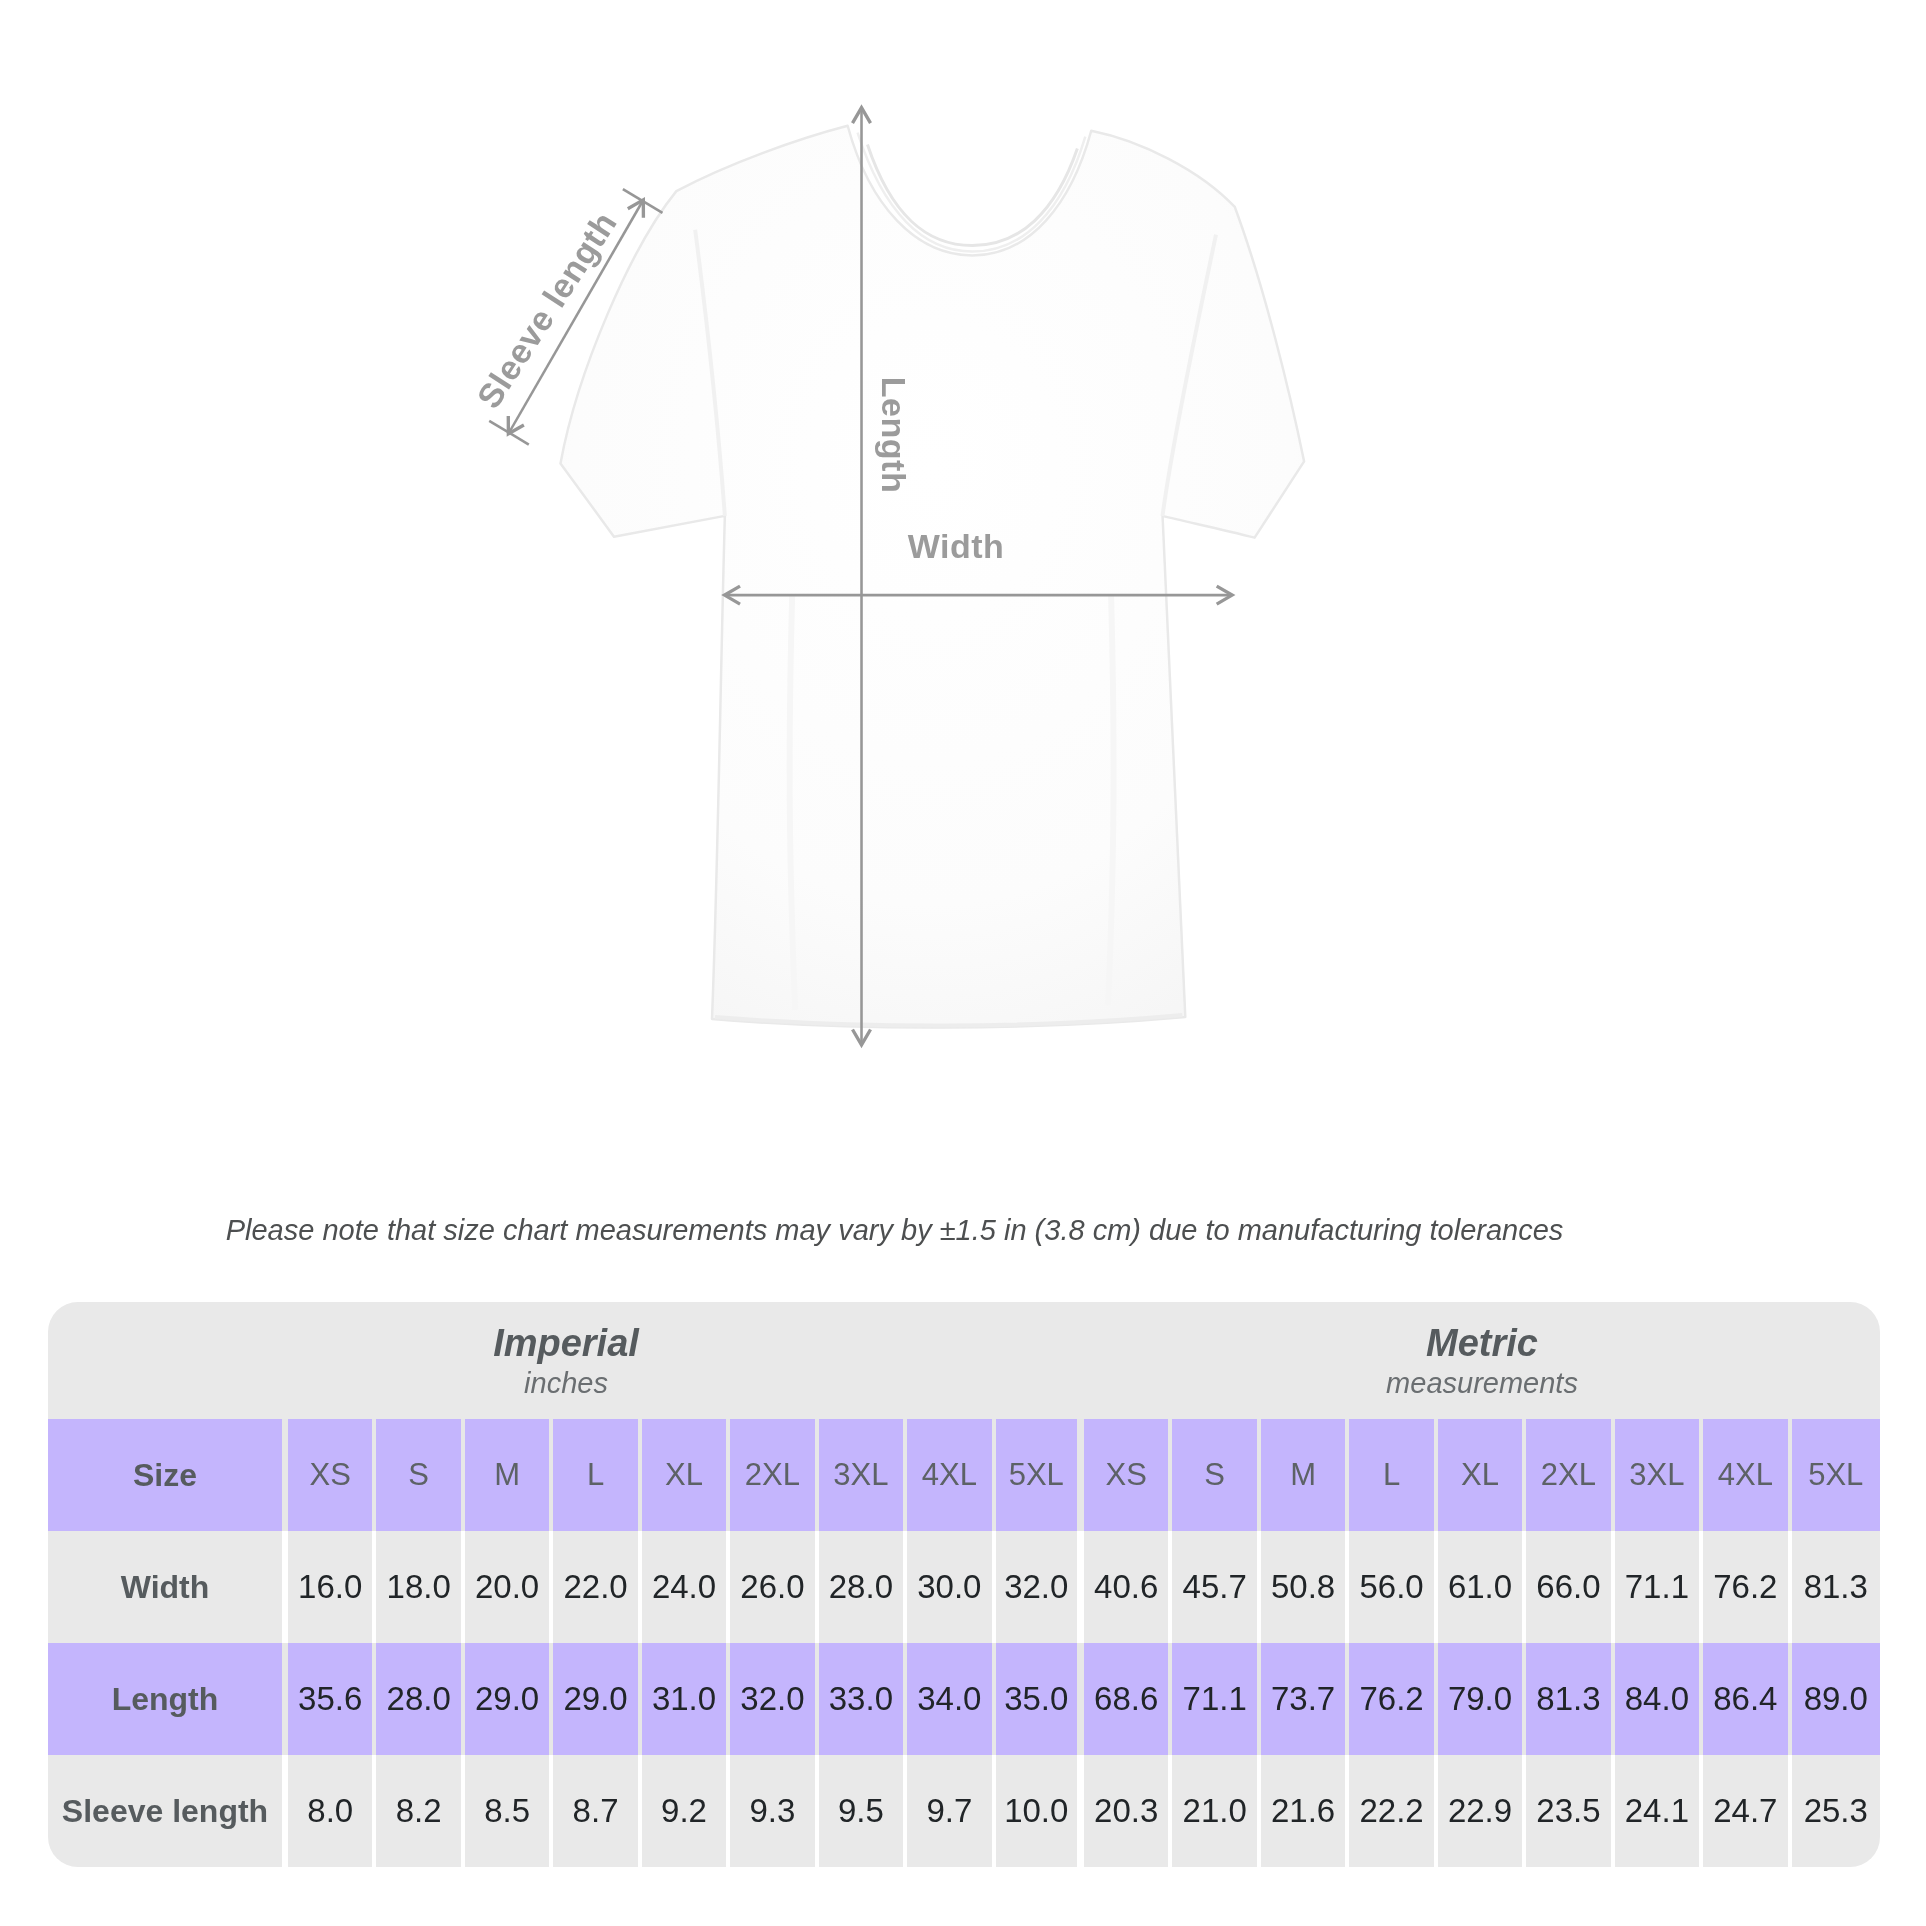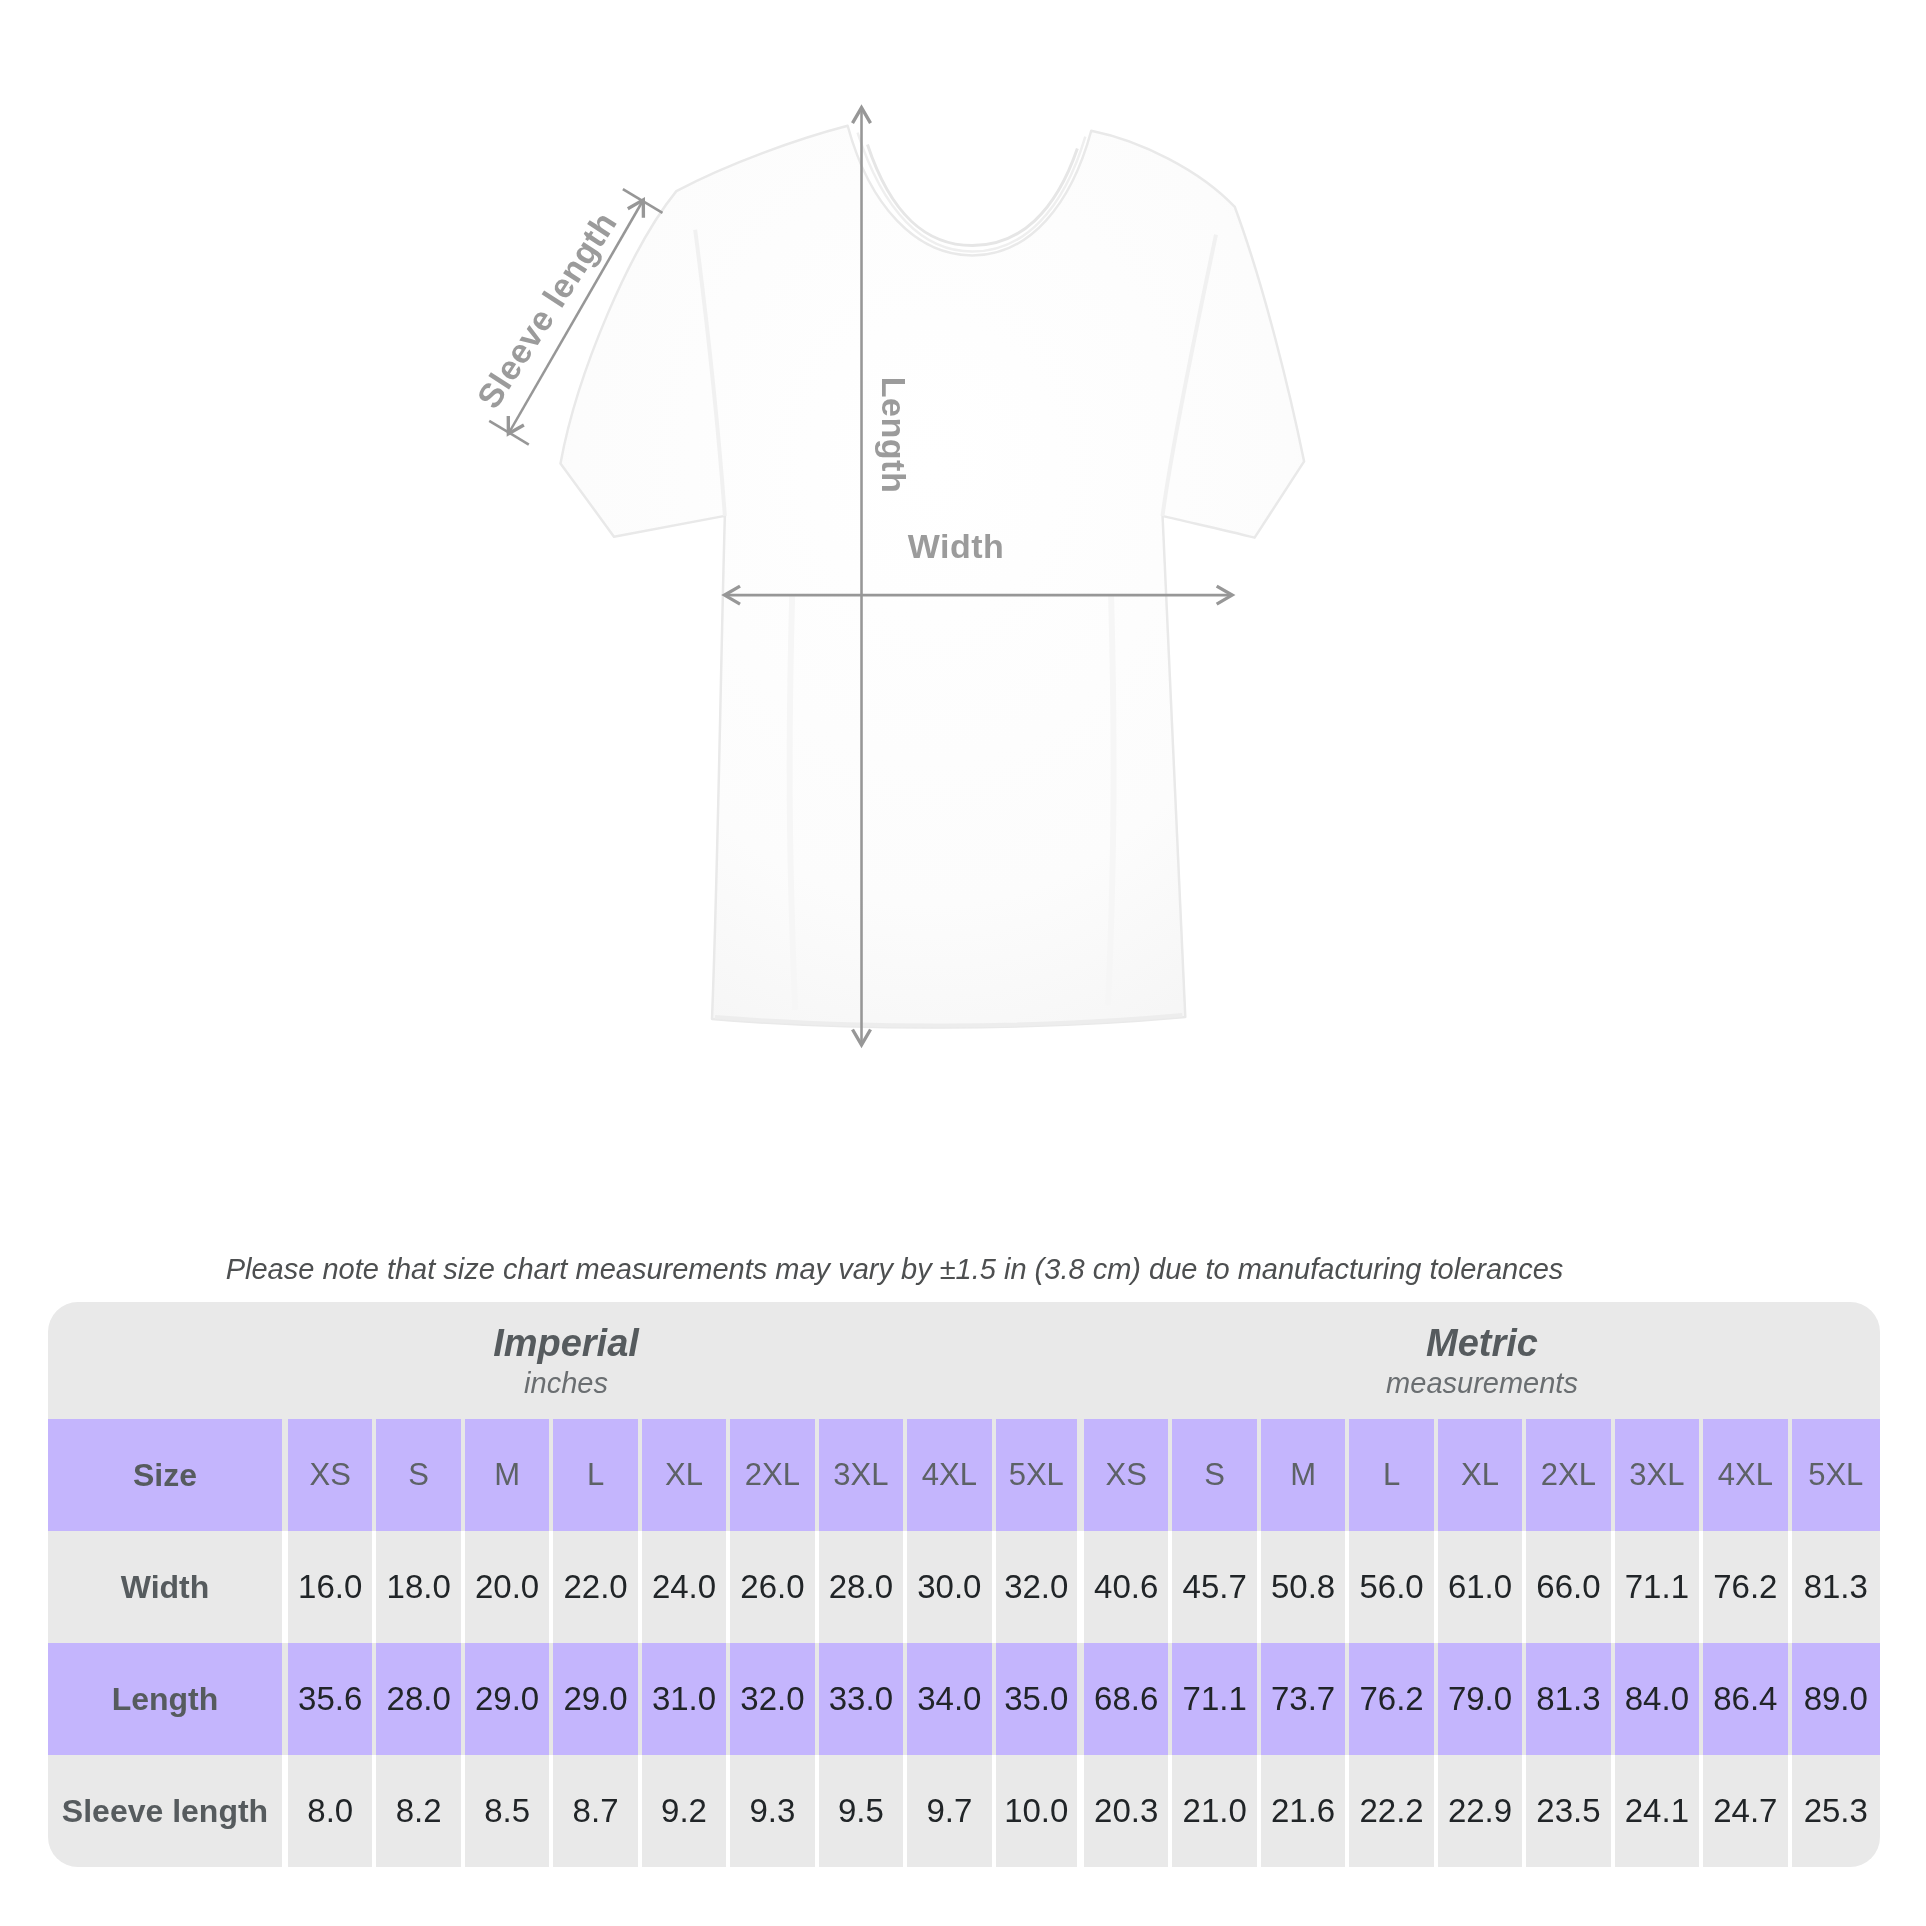--- a/index.html
+++ b/index.html
@@ -18,21 +18,21 @@
   .dim-label.length{left:893px;top:435px;transform:translate(-50%,-50%) rotate(90deg);}
   .dim-label.width{left:956px;top:546px;transform:translate(-50%,-50%);}
 
   
   .page-title{
     position:absolute;top:1127px;left:0;width:1927px;text-align:center;
     font-size:42px;font-weight:bold;color:#2d3134;line-height:57px;
   }
   .page-subtitle{
     position:absolute;top:1210px;left:0;width:1789px;text-align:center;
-    font-size:29px;font-style:italic;color:#4d4f50;line-height:40px;margin-top:39px;
+    font-size:29px;font-style:italic;color:#4d4f50;line-height:40px;
   }
 
   
   .size-table{
     position:absolute;top:1302px;left:48px;width:1832px;
     border-radius:30px;overflow:hidden;
   }
   .trow{display:grid;grid-template-columns:240px repeat(18,1fr);}
   .trow.h118{height:117px;}
   .trow.h113{height:112px;}

